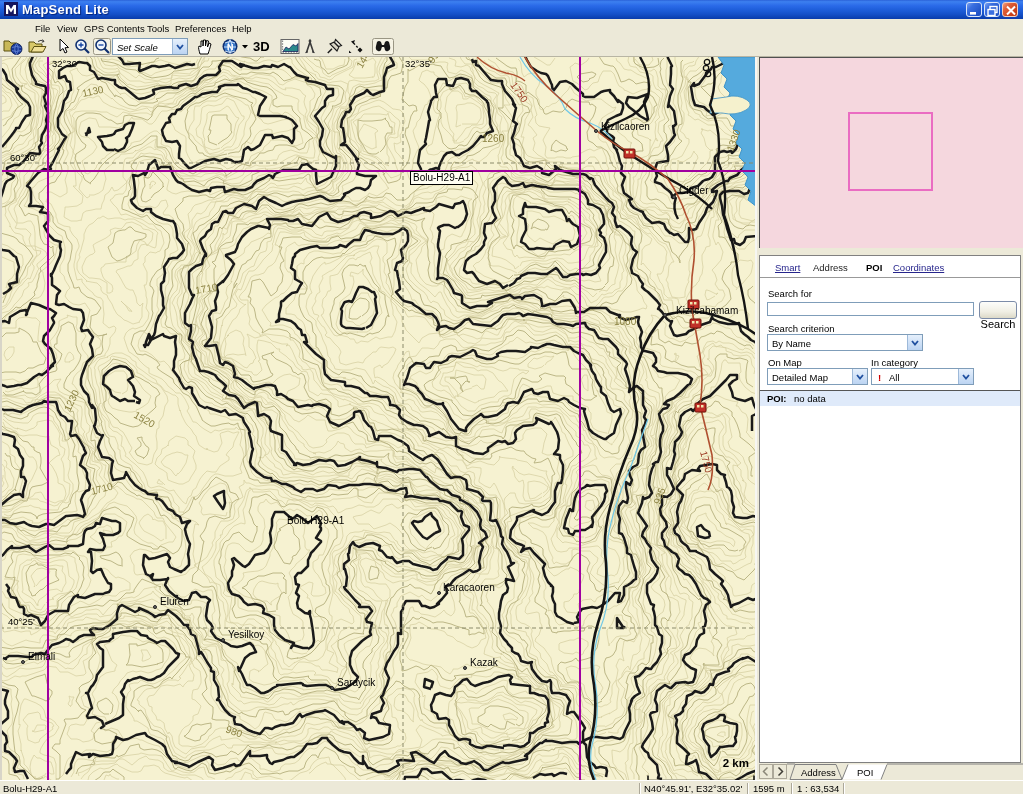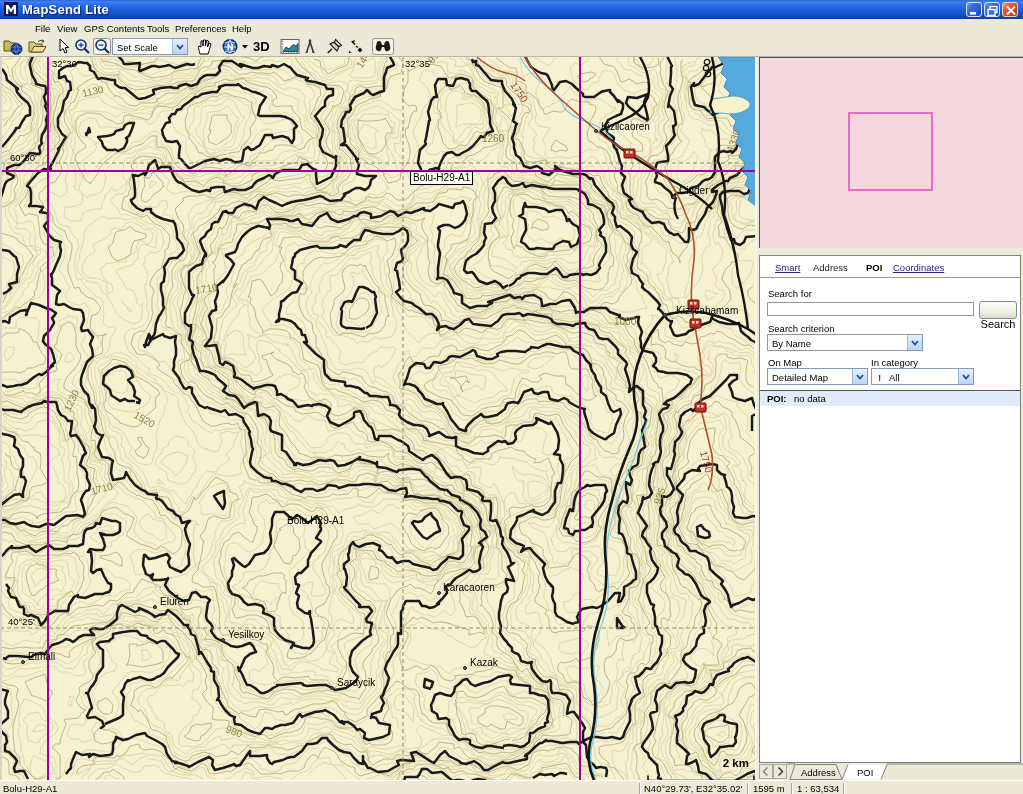--- a/index.html
+++ b/index.html
@@ -19,21 +19,21 @@
 .winbtn svg { position:absolute; left:0; top:0; }
 
 
 #menubar { position:absolute; left:0; top:19px; width:1023px; height:17px; background:#ece9d8; font-size:9.5px; color:#000; }
 #menubar span { position:absolute; top:4px;padding-left:30px; }
 
 
 #toolbar { position:absolute; left:0; top:36px; width:1023px; height:21px; background:#ece9d8; border-bottom:1px solid #b8b5a4; }
 .tbi { position:absolute; top:2px; }
 #setscale { position:absolute; left:112px; top:2px; width:76px; height:17px; background:#fff; border:1px solid #7f9db9; font-size:9.5px; }
-#setscale .txt { position:absolute; left:4px; top:3px; }
+#setscale .txt { position:absolute; left:4px; top:3px;font-style:italic; }
 #setscale .drop { position:absolute; right:0px; top:0px; width:15px; height:15px;
   background:linear-gradient(to bottom,#e6f0fc,#bcd4f2); border-left:1px solid #9db9d9; }
 
 
 #map { position:absolute; left:0; top:57px; width:757px; height:723px; background:#f6f2d1; overflow:hidden; }
 #map svg.base { position:absolute; left:0; top:0; }
 .mlabel { position:absolute; font-size:10px; color:#000; white-space:nowrap; }
 .gridlabel { position:absolute; font-size:9.5px; color:#000; white-space:nowrap; }
 .boxlabel { position:absolute; font-size:10px; background:#fffef2; border:1px solid #000; padding:0 2px 1px 2px; white-space:nowrap; }
 .dot { position:absolute; width:4px; height:4px; border-radius:50%; background:#666; border:1px solid #222; }
@@ -682,21 +682,21 @@
         <path d="M83 16.5 L89 1.5 M128 1.5 L122 16.5" fill="none" stroke="#808080"></path>
         <path d="M28 1 L36 1 M128 1 L264 1" stroke="#808080"></path>
         <text x="42" y="12.5" font-size="9.5">Address</text>
         <text x="98" y="12.5" font-size="9.5">POI</text>
       </svg>
     </div>
   </div>
 
   <div id="statusbar">
     <div style="left:3px">Bolu-H29-A1</div>
-    <div style="left:644px">N40°29.73', E32°35.02'</div>
+    <div style="left:644px">N40°45.91', E32°35.02'</div>
     <div style="left:753px">1595 m</div>
     <div style="left:797px">1 : 63,534</div>
     <div class="sep" style="left:639px"></div>
     <div class="sep" style="left:747px"></div>
     <div class="sep" style="left:791px"></div>
     <div class="sep" style="left:843px"></div>
   </div>
 </div>
 
 </body></html>

